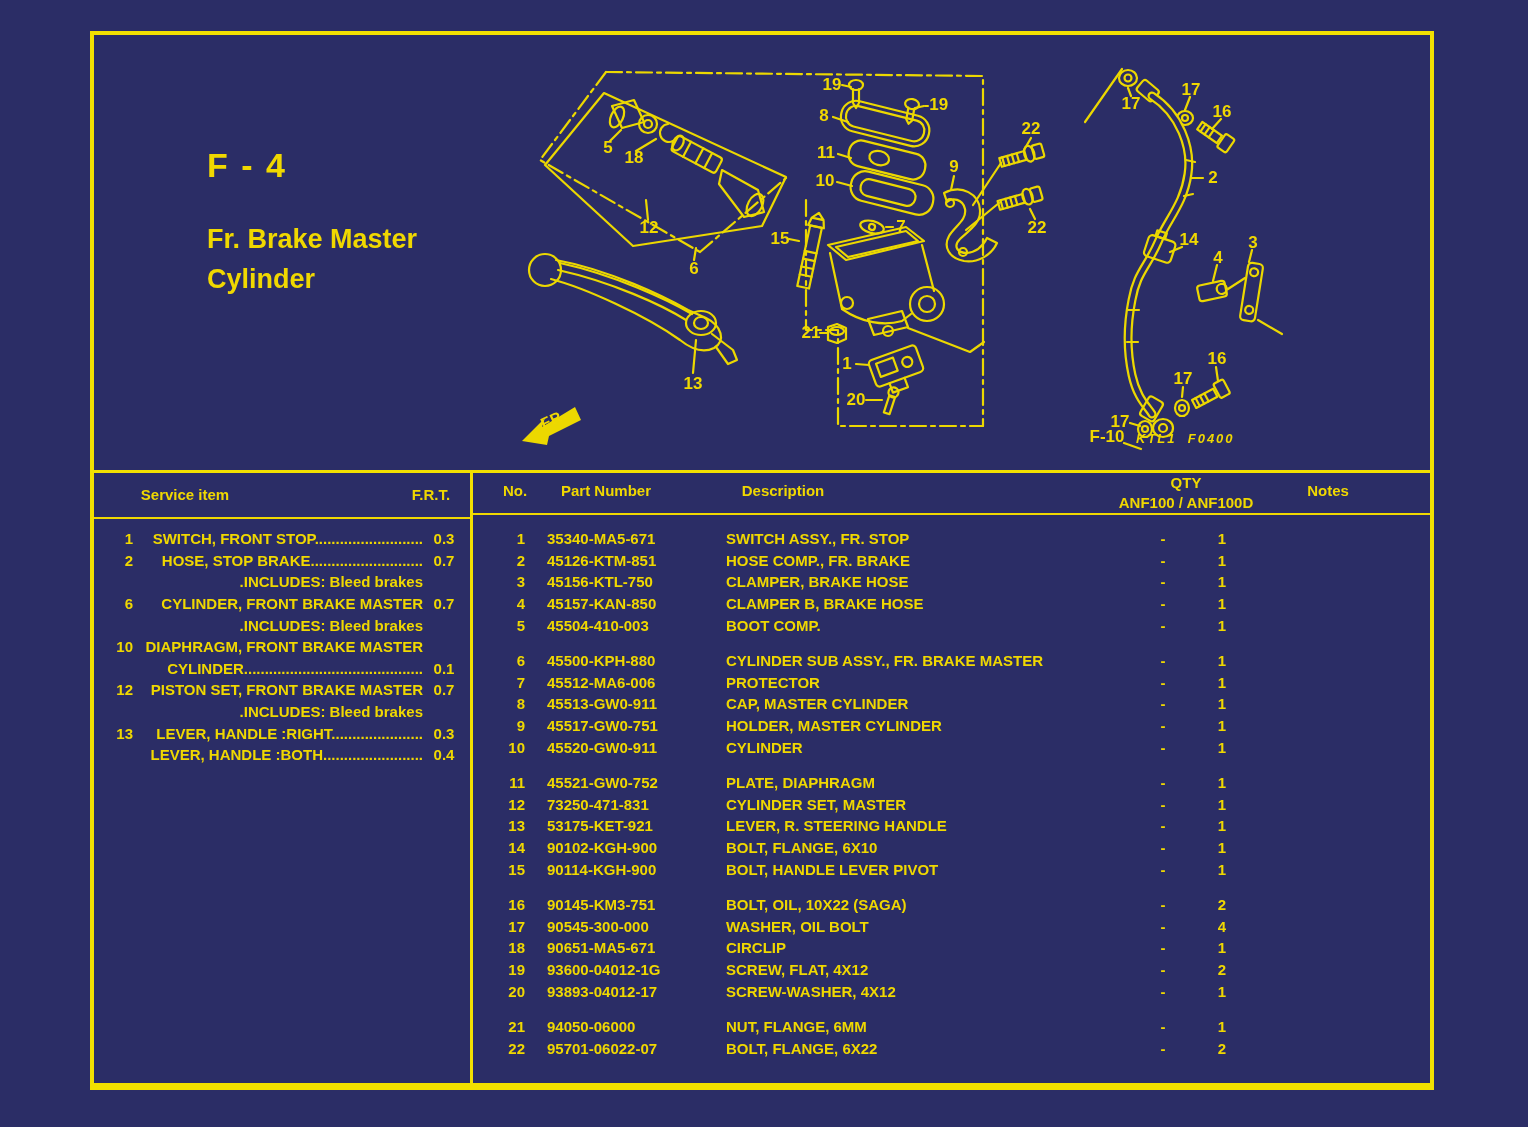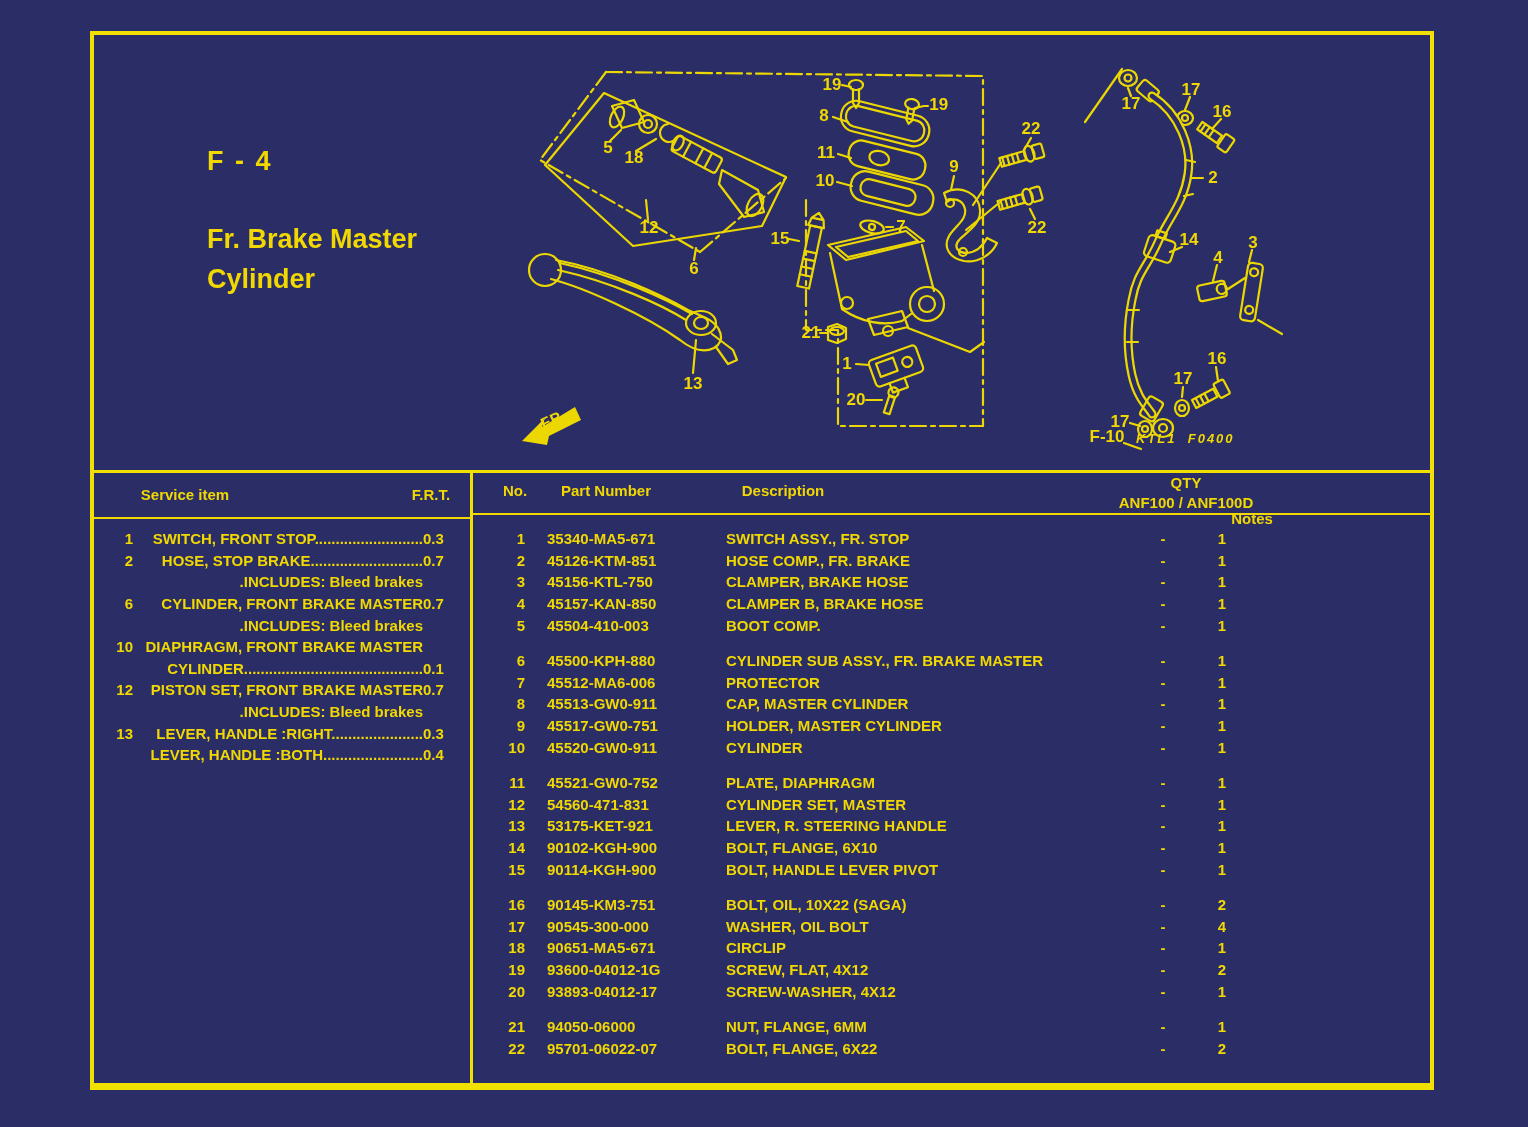--- a/index.html
+++ b/index.html
@@ -11,33 +11,33 @@
   .abs { position:absolute; }
   .frame {
     left:90px; top:31px; width:1336px; height:1048px;
     border:4px solid #f2e000; border-bottom-width:7px;
   }
   .rule-top { left:92px; top:470px; width:1340px; height:3px; background:#f2e000; }
   .divider  { left:470px; top:473px; width:3px; height:611px; background:#f2e000; }
   .hline-left  { left:94px;  top:517px; width:376px; height:2px; background:#f0d800; }
   .hline-right { left:473px; top:513px; width:957px; height:2px; background:#f0d800; }
 
-  .title-code { left:207px; top:146px; font-size:27px; font-weight:bold; letter-spacing:2px; }
+  .title-code { left:207px; top:146px; font-size:34px; font-weight:bold; letter-spacing:2px; }
   .title-sub  { left:207px; font-size:27px; font-weight:bold; }
   .t1 { top:224px; } .t2 { top:264px; }
 
   .hdr { position:absolute; transform:translateX(-50%); font-weight:bold;
          font-size:15px; line-height:20px; white-space:nowrap; }
 
   #service-rows { left:95px; top:528px; width:370px; }
   .s-row { display:flex; align-items:center; height:21.6px;
            font-size:15px; font-weight:bold; }
   .s-num  { width:38px; text-align:right; flex:none; }
   .s-desc { flex:1; margin-left:4px; white-space:nowrap; overflow:hidden;text-align:right; }
-  .s-frt  { width:42px; text-align:left; flex:none; }
+  .s-frt  { width:42px; text-align:center; flex:none; }
 
   #parts-rows { left:495px; top:528px; width:930px; }
   .p-row { display:flex; align-items:center; height:21.6px;
            font-size:15px; font-weight:bold; }
   .p-no   { width:30px; text-align:right; flex:none; }
   .p-part { width:150px; margin-left:22px; white-space:nowrap; flex:none; }
   .p-desc { width:424px; margin-left:29px; white-space:nowrap; overflow:hidden; flex:none; }
   .p-dash { width:26px; text-align:center; flex:none; }
   .p-qty  { width:50px; text-align:right; flex:none; }
   .p-gap  { height:14px; }
@@ -265,21 +265,21 @@
 <div class="abs hline-left"></div>
 <div class="abs hline-right"></div>
 
 <span class="hdr" style="left:185px; top:485px;">Service item</span>
 <span class="hdr" style="left:431px; top:485px;">F.R.T.</span>
 <span class="hdr" style="left:515px; top:481px;">No.</span>
 <span class="hdr" style="left:606px; top:481px;">Part Number</span>
 <span class="hdr" style="left:783px; top:481px;">Description</span>
 <span class="hdr" style="left:1186px; top:473px;">QTY</span>
 <span class="hdr" style="left:1186px; top:493px;">ANF100 / ANF100D</span>
-<span class="hdr" style="left:1252px; top:481px;margin-top:28px;">Notes</span>
+<span class="hdr" style="left:1328px; top:481px;">Notes</span>
 
 <div class="abs" id="service-rows">
     <div class="s-row">
       <span class="s-num">1</span>
       <span class="s-desc">SWITCH, FRONT STOP..........................</span>
       <span class="s-frt">0.3</span>
     </div>
     <div class="s-row">
       <span class="s-num">2</span>
       <span class="s-desc">HOSE, STOP BRAKE...........................</span>
@@ -406,21 +406,21 @@
     <div class="p-gap"></div>
     <div class="p-row">
       <span class="p-no">11</span>
       <span class="p-part">45521-GW0-752</span>
       <span class="p-desc">PLATE, DIAPHRAGM</span>
       <span class="p-dash">-</span>
       <span class="p-qty">1</span>
     </div>
     <div class="p-row">
       <span class="p-no">12</span>
-      <span class="p-part">54560-471-831</span>
+      <span class="p-part">73250-471-831</span>
       <span class="p-desc">CYLINDER SET, MASTER</span>
       <span class="p-dash">-</span>
       <span class="p-qty">1</span>
     </div>
     <div class="p-row">
       <span class="p-no">13</span>
       <span class="p-part">53175-KET-921</span>
       <span class="p-desc">LEVER, R. STEERING HANDLE</span>
       <span class="p-dash">-</span>
       <span class="p-qty">1</span>

